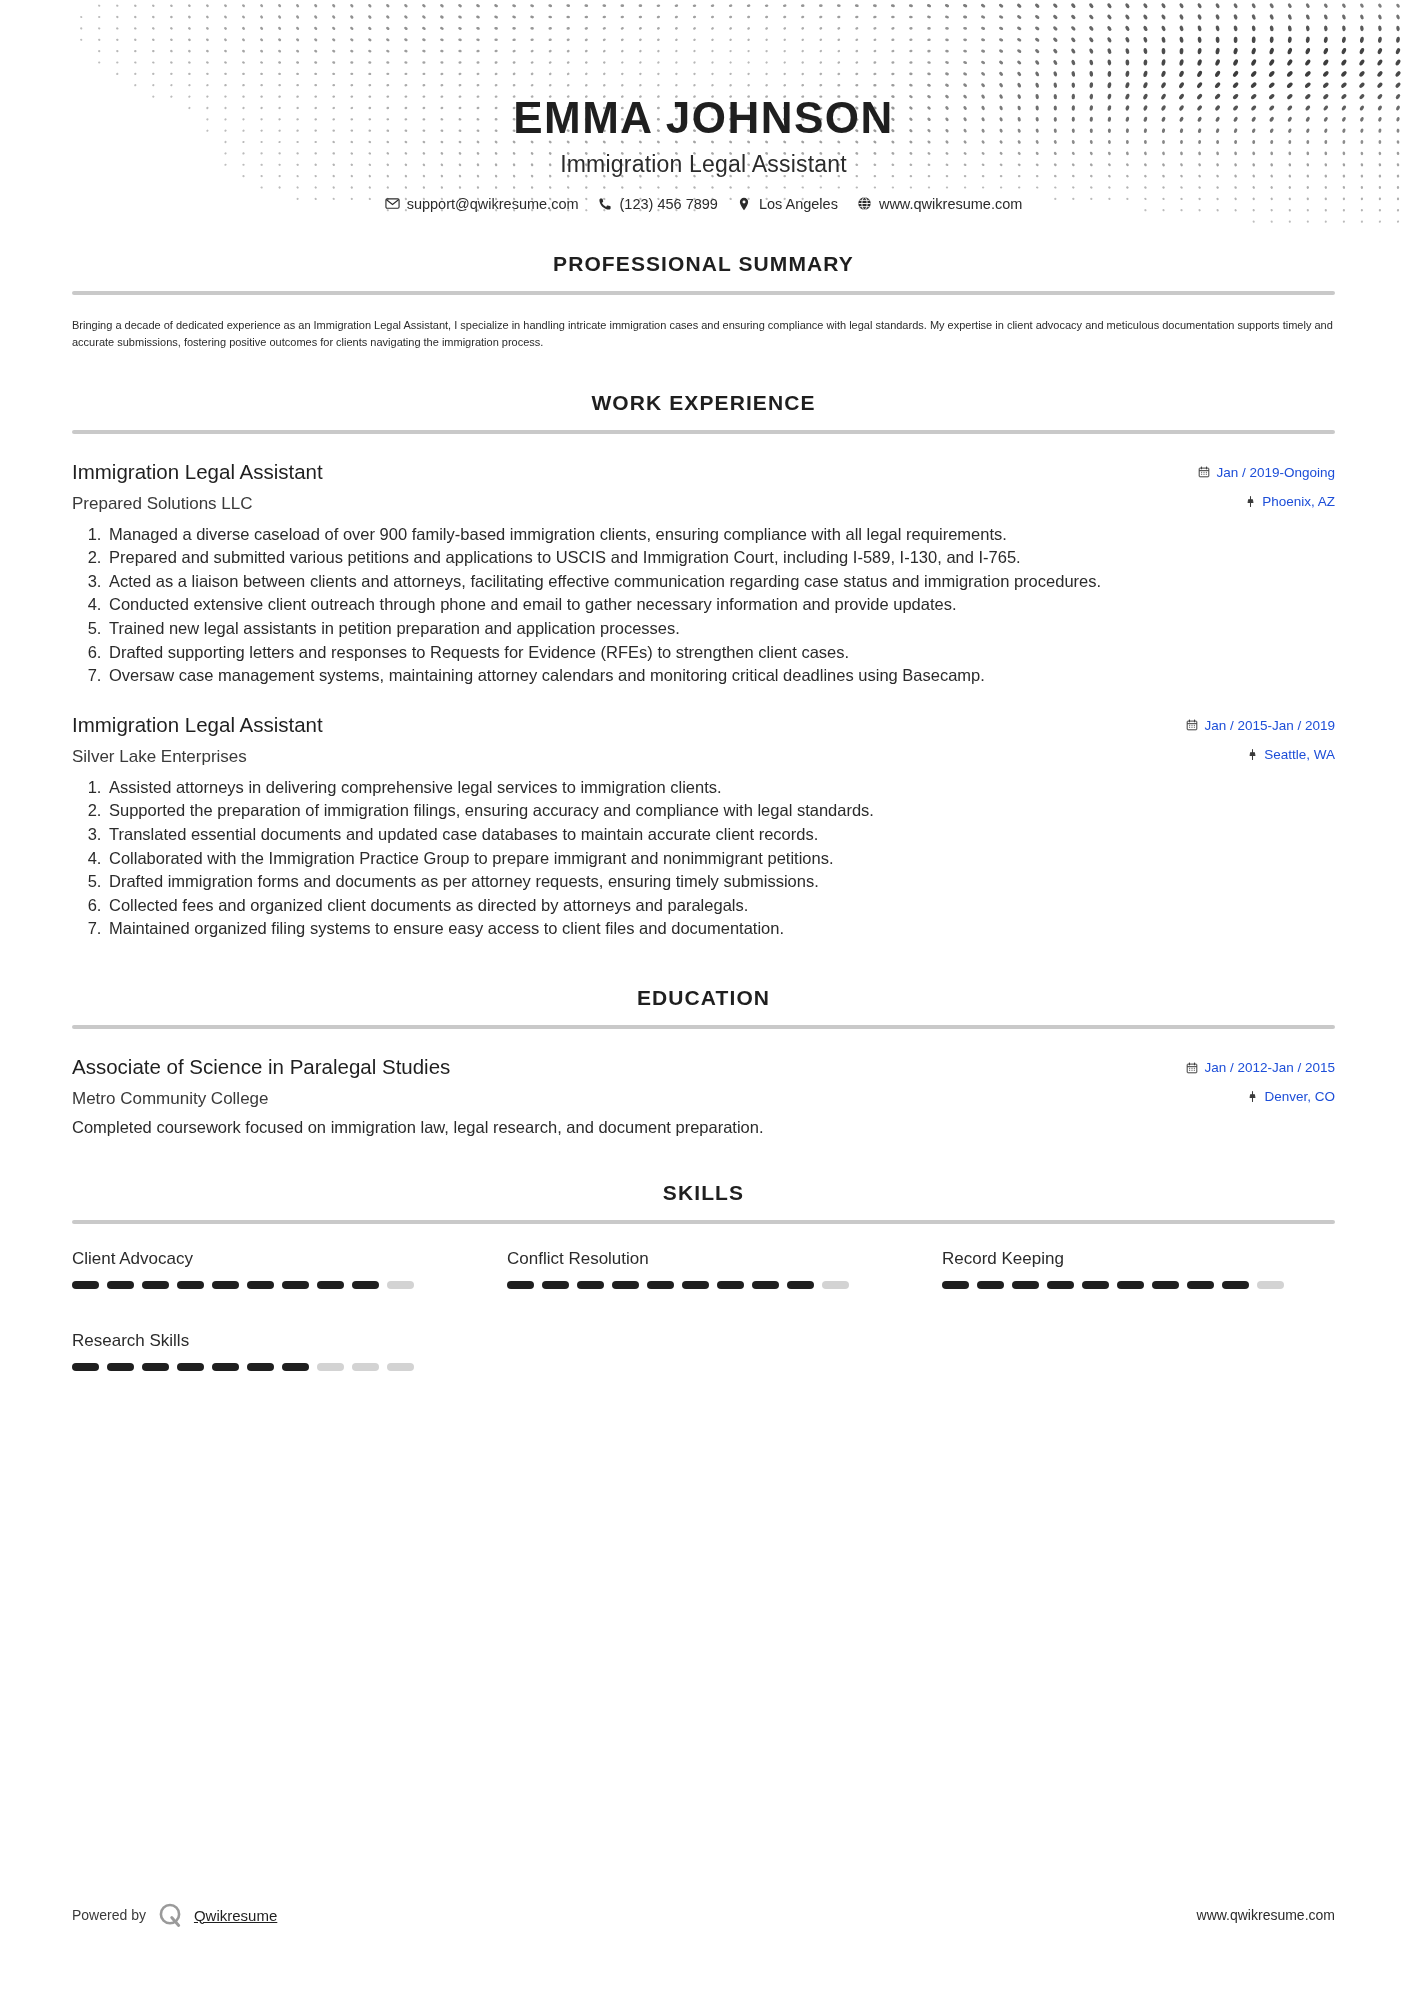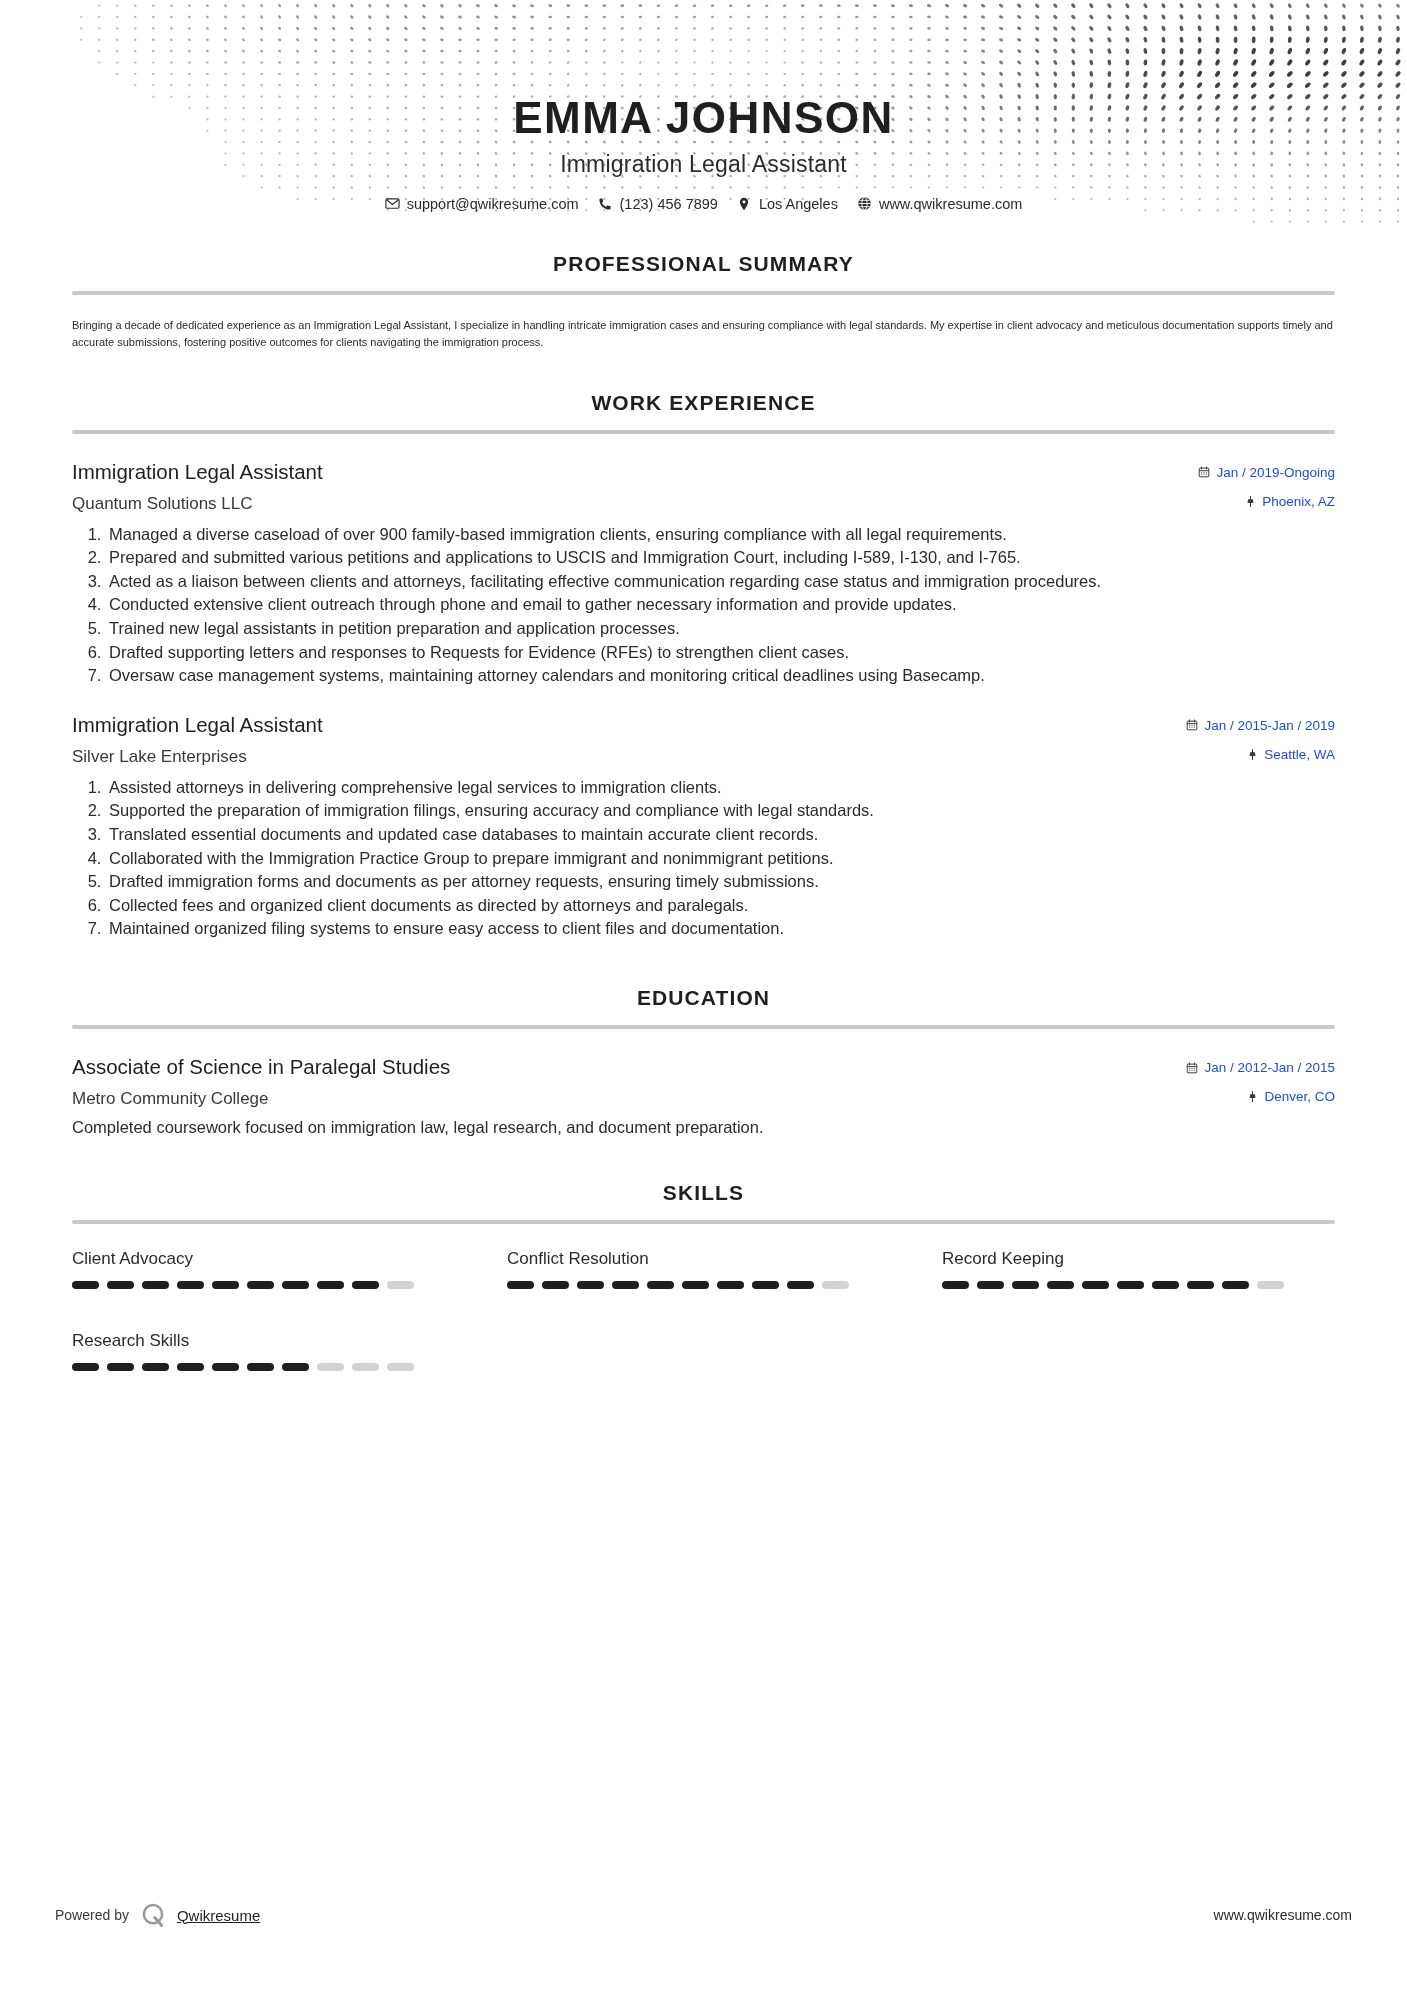--- a/index.html
+++ b/index.html
@@ -89,21 +89,21 @@
     column-gap:30px; row-gap:20px;gap:42px;
   }
   .skill-name { font-size:17px; color:#2b2b2b; margin-bottom:12px; }
   .skill-bar { display:flex; gap:8px; }
   .seg { width:27px; height:8px; border-radius:4px; background:#d3d3d3; }
   .seg.on { background:#1f1f1f; }
 
   
   .footer {
     position:absolute; left:0; bottom:62px; width:1407px;
-    padding:0 55px;
+    padding:0 72px;
     display:flex; justify-content:space-between; align-items:center;
     font-size:14px; color:#3a3a3a; z-index:2;
   }
   .brand { display:flex; align-items:center; gap:11px; }
   .brand-logo { width:26px; height:26px; }
   .brand-name { text-decoration:underline; color:#1f1f1f; font-size:15px; font-weight:500; }
   .foot-url { color:#2b2b2b; }
 </style>
 </head>
 <body>
@@ -1438,21 +1438,21 @@
   </div>
 
   <div class="section">
     <div class="sec-title">WORK EXPERIENCE</div>
     <div class="sec-rule"></div>
     <div id="experience-list">
         <div class="entry">
           <div class="entry-top">
             <div>
               <div class="entry-title">Immigration Legal Assistant</div>
-              <div class="entry-sub">Quantum Solutions LLC</div>
+              <div class="entry-sub">Prepared Solutions LLC</div>
             </div>
             <div class="entry-meta">
               <div class="meta-line">
                 <span class="micon">
                   <svg viewBox="0 0 16 16" width="12" height="12">
                     <rect x="1.6" y="2.8" width="12.8" height="11.6" rx="1" fill="none" stroke="#3a3a3a" stroke-width="1.3"></rect>
                     <path d="M1.6 6.2 H14.4" stroke="#3a3a3a" stroke-width="1.3"></path>
                     <path d="M4.6 1.3 v2.6 M11.4 1.3 v2.6" stroke="#3a3a3a" stroke-width="1.3" stroke-linecap="round"></path>
                     <path d="M4 8.4 h1.6 M7.2 8.4 h1.6 M10.4 8.4 h1.6 M4 11 h1.6 M7.2 11 h1.6 M10.4 11 h1.6" stroke="#3a3a3a" stroke-width="1.1"></path>
                   </svg>

